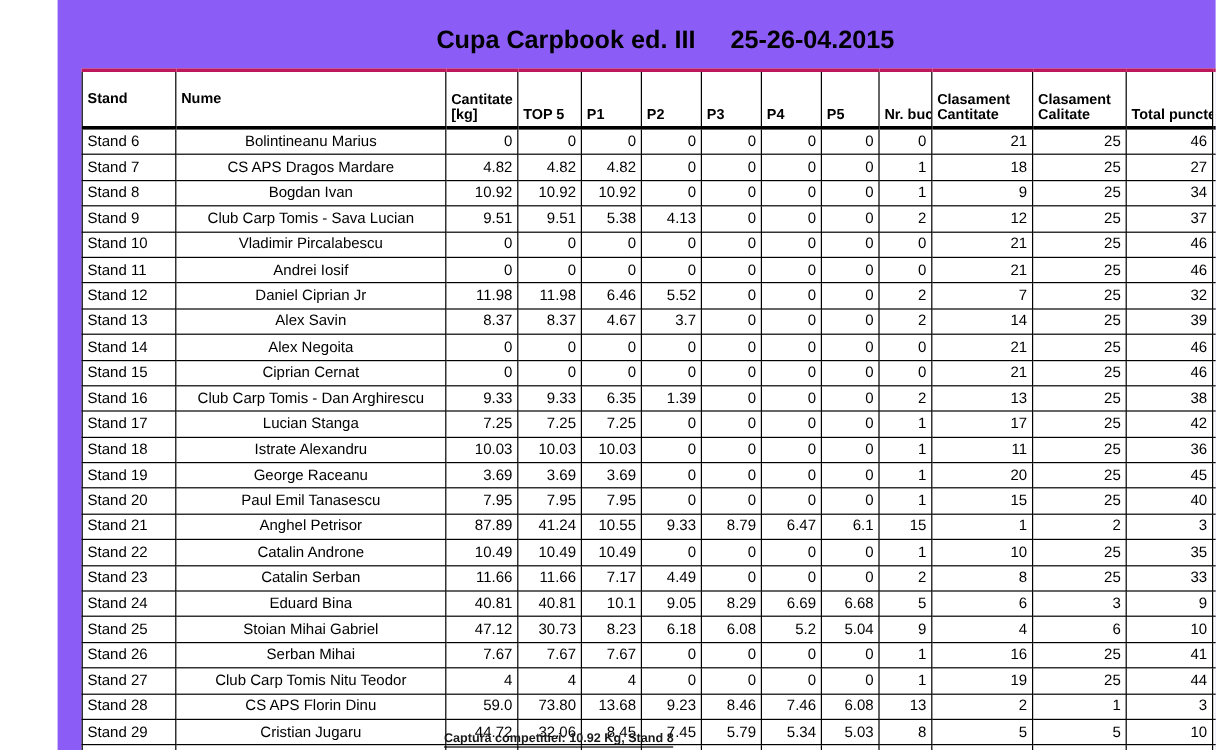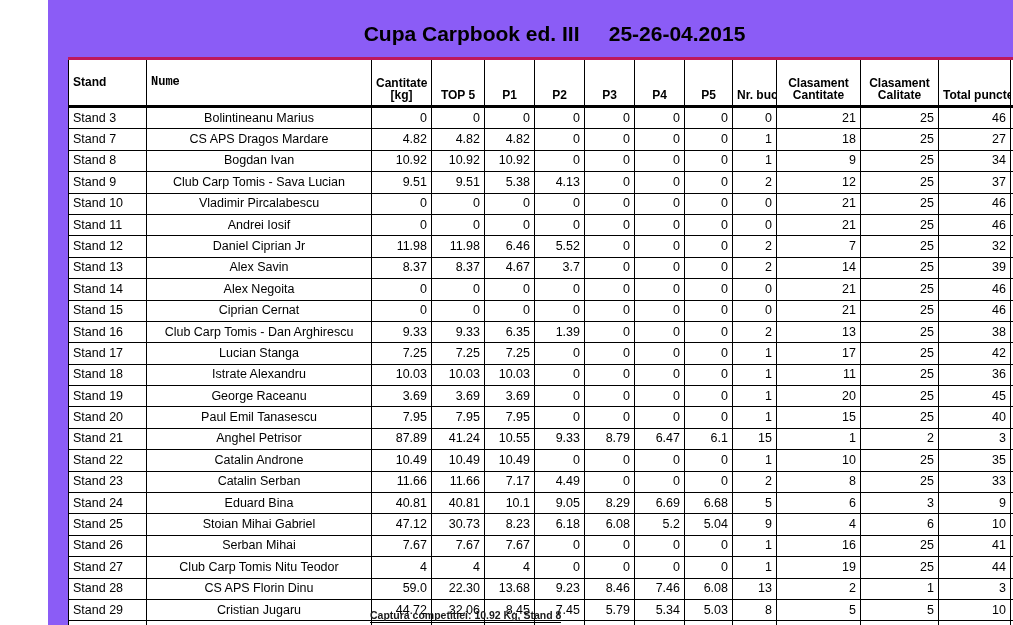--- a/index.html
+++ b/index.html
@@ -63,21 +63,21 @@
     padding-bottom: 3px;
     border-bottom: 3px solid #000000;
     border-top: 3px solid #be185d;
   }
   table.results thead th.h-left {
     text-align: left;
     vertical-align: middle;
     padding-bottom: 0;
   }
   table.results thead th.h-right {
-    text-align: center;
+    text-align: left;
   }
   table.results thead th .hl2 {
     display: block;
   }
   table.results tbody td {
     height: 20.4px;
   }
   td.c-stand {
     text-align: left;
     border-right: 3px solid #000000;
@@ -86,21 +86,20 @@
   th.c-stand {
     border-right: 3px solid #000000;
     border-left: 3px solid #000000;
   }
   td.c-name {
     text-align: center;
     border-right: 3px solid #000000;
   }
   th.c-name {
     border-right: 3px solid #000000;
-    font-family: Liberation Mono, monospace;
   }
   td.num, th.num {
     text-align: right;
   }
   td.thickleft, th.thickleft {
     border-left: 3px solid #000000;
   }
   td.thickright, th.thickright {
     border-right: 3px solid #000000;
   }
@@ -169,21 +168,21 @@
           </th>
           <th class="h-right thickleft">Total puncte</th>
           <th class="h-right thickleft thickright">
             <span class="hl1">Clasament</span>
             <span class="hl2">Final</span>
           </th>
         </tr>
       </thead>
       <tbody id="results-body">
           <tr>
-            <td class="c-stand">Stand 3</td>
+            <td class="c-stand">Stand 6</td>
             <td class="c-name">Bolintineanu Marius</td>
             <td class="num">0</td>
             <td class="num">0</td>
             <td class="num">0</td>
             <td class="num">0</td>
             <td class="num">0</td>
             <td class="num">0</td>
             <td class="num">0</td>
             <td class="num">0</td>
             <td class="num thickleft">21</td>
@@ -524,21 +523,21 @@
             <td class="num">1</td>
             <td class="num thickleft">19</td>
             <td class="num thickleft">25</td>
             <td class="num thickleft">44</td>
             <td class="num thickleft thickright">19</td>
           </tr>
           <tr>
             <td class="c-stand">Stand 28</td>
             <td class="c-name">CS APS Florin Dinu</td>
             <td class="num">59.0</td>
-            <td class="num">22.30</td>
+            <td class="num">73.80</td>
             <td class="num">13.68</td>
             <td class="num">9.23</td>
             <td class="num">8.46</td>
             <td class="num">7.46</td>
             <td class="num">6.08</td>
             <td class="num">13</td>
             <td class="num thickleft">2</td>
             <td class="num thickleft">1</td>
             <td class="num thickleft">3</td>
             <td class="num thickleft thickright">2</td>

